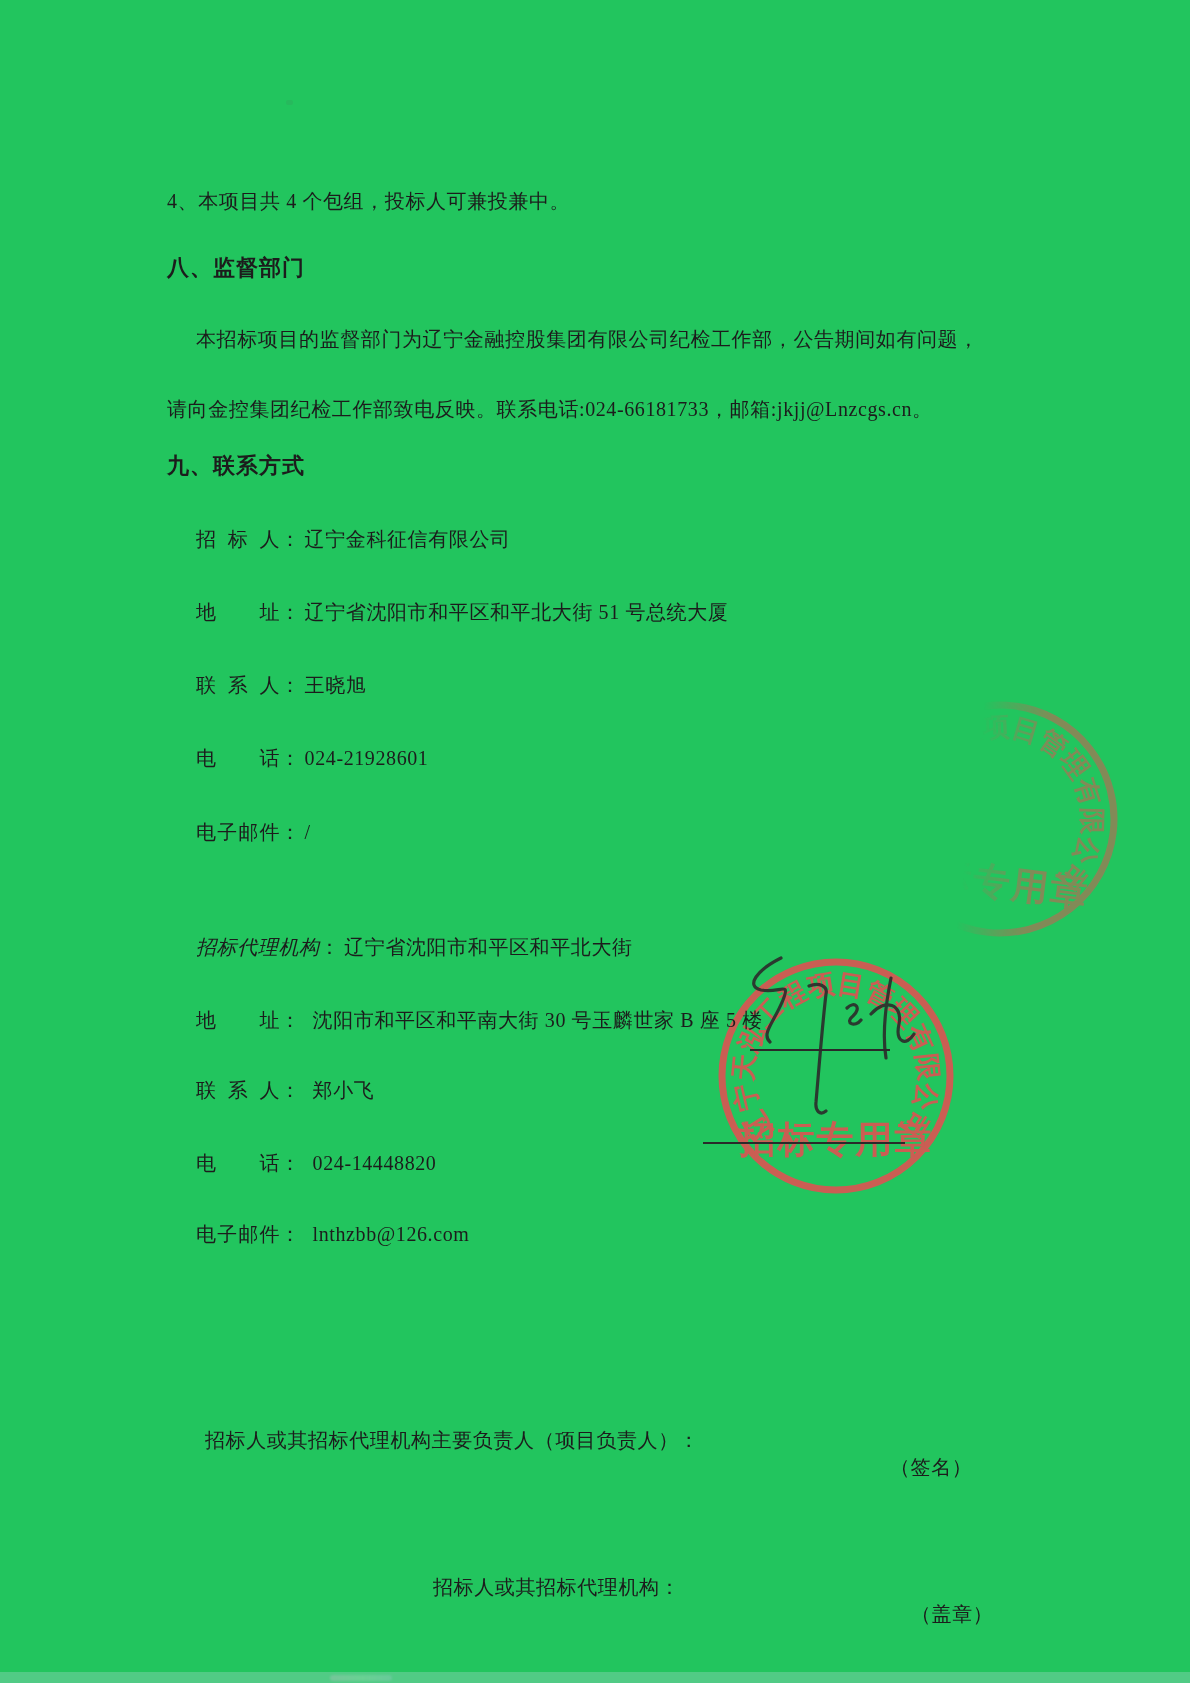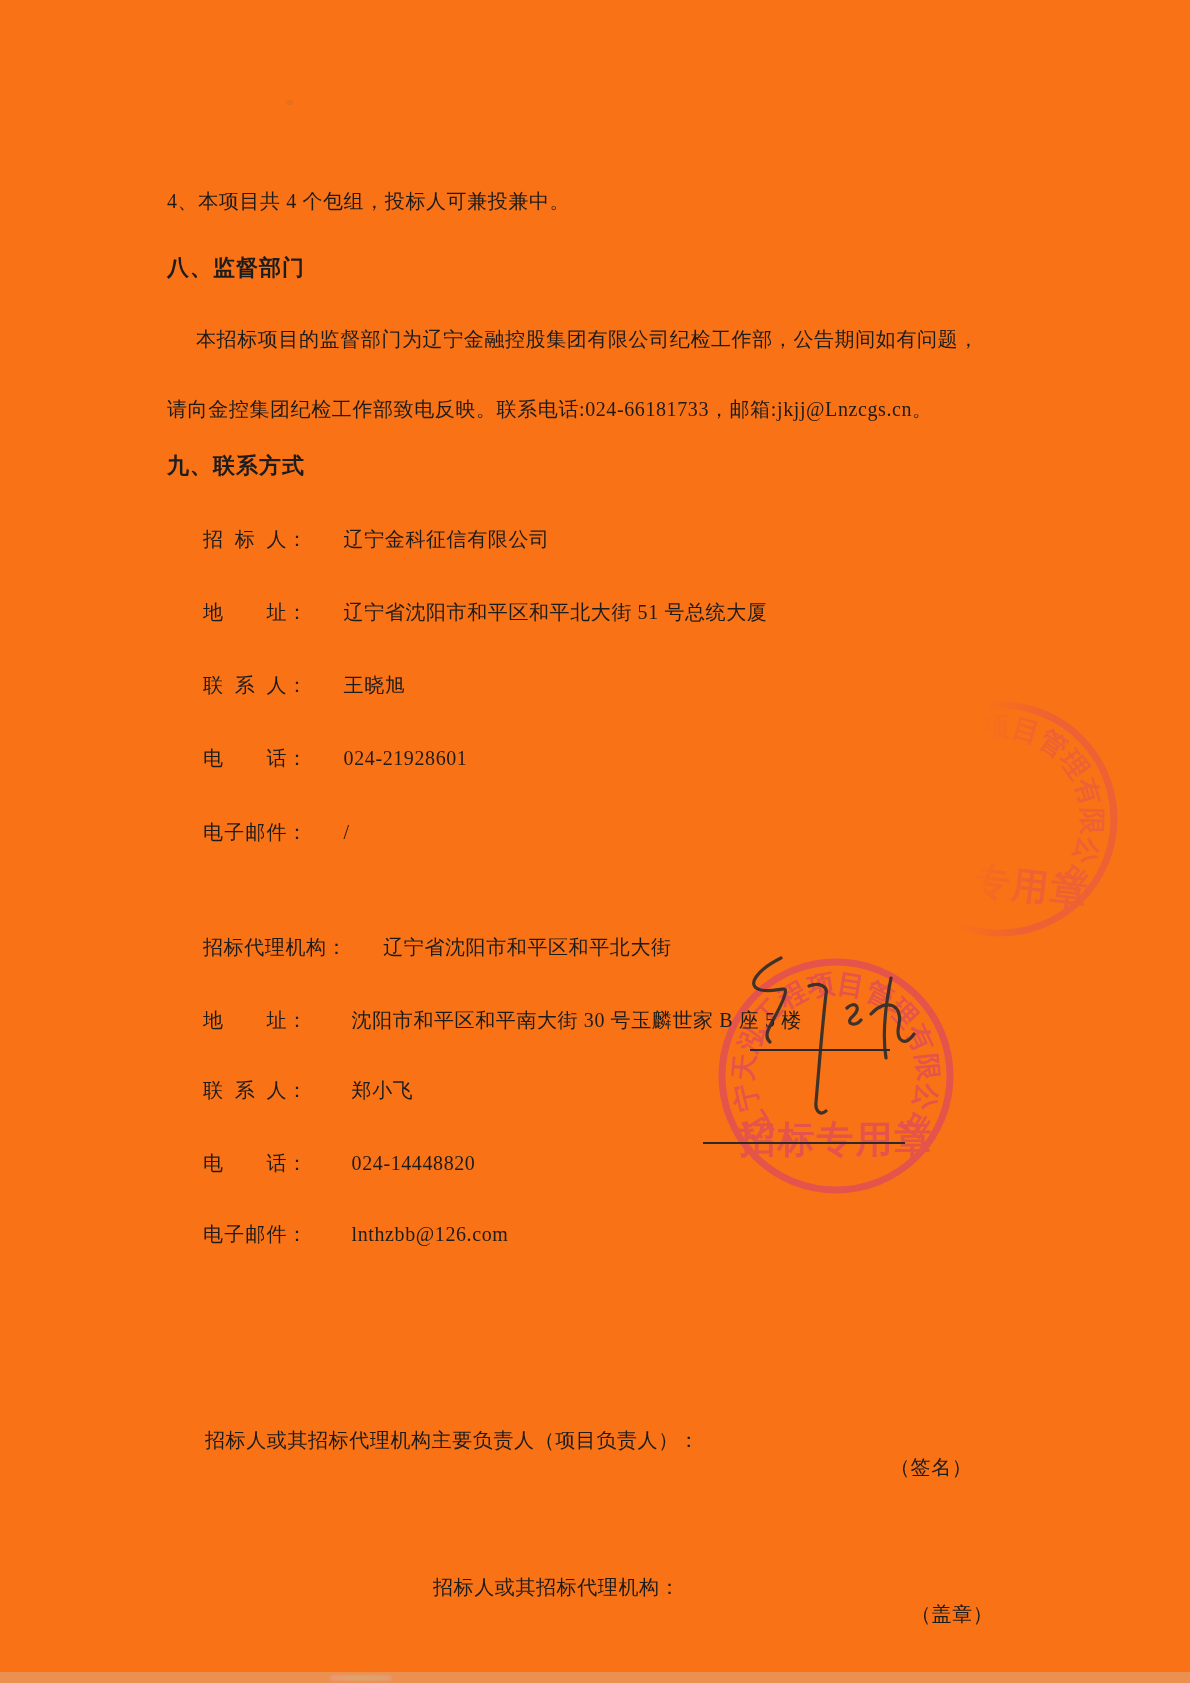--- a/index.html
+++ b/index.html
@@ -1,40 +1,40 @@
 <!DOCTYPE html>
 <html><head>
 <meta charset="utf-8">
 <style>
   html,body{margin:0;padding:0;background:#ffffff;}
   .page{
     position:relative;
     width:1190px;height:1683px;
-    background:#f97316;
+    background:#22c55e;
     overflow:hidden;
     font-family:"Liberation Serif","DejaVu Serif",serif;
     color:#1c1c1c;
   }
   .tline{
     position:absolute;
     font-size:20px;
     letter-spacing:0.6px;
     white-space:nowrap;
     line-height:27px;
   }
   .heading{
     font-family:"Liberation Sans","DejaVu Sans",sans-serif;
     font-weight:bold;
     font-size:22px;
     letter-spacing:1px;
   }
   .crow{position:absolute;left:196px;font-size:20px;letter-spacing:0.6px;white-space:nowrap;line-height:27px;}
-  .lbl{display:inline-block;width:84px;text-align:justify;text-align-last:justify;margin-left:7px;}
-  .lbl.wauto{width:auto;text-align-last:auto;}
-  .val{padding-left:4px;margin-left:32px;}
+  .lbl{display:inline-block;width:84px;text-align:justify;text-align-last:justify;}
+  .lbl.wauto{width:auto;text-align-last:auto;font-style:italic;}
+  .val{padding-left:4px;}
   .val.g{padding-left:12px;}
   .uline{position:absolute;height:2px;background:#2a2a2a;z-index:3;}
   .stamp{position:absolute;z-index:2;}
   .stamp.edge{
     opacity:0.5;
     -webkit-mask-image:linear-gradient(90deg,rgba(0,0,0,0) 38%,rgba(0,0,0,1) 66%);
     mask-image:linear-gradient(90deg,rgba(0,0,0,0) 38%,rgba(0,0,0,1) 66%);
     transform:rotate(7deg);
   }
   .stamp.main{opacity:0.88;}

